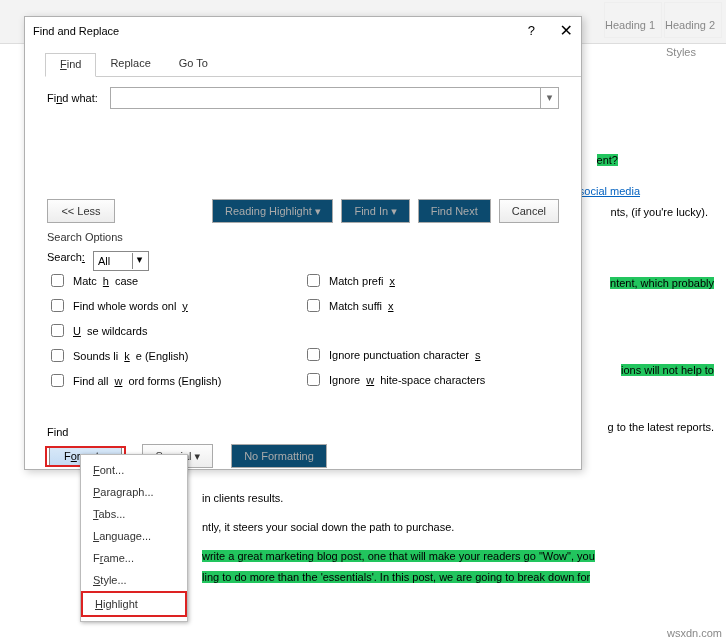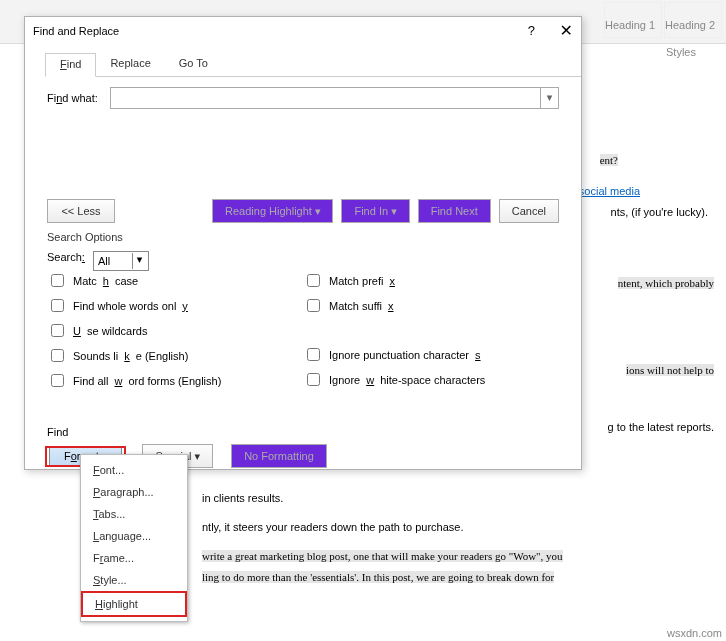--- a/index.html
+++ b/index.html
@@ -4,37 +4,37 @@
   <style>
     * { box-sizing: border-box; font-family: Tahoma, sans-serif; font-size: 11px; }
     body { margin: 0; width: 726px; height: 641px; background: #fff; position: relative; overflow: hidden; }
     .bg-doc { position: absolute; inset: 0; background: #fff; }
     .ribbon-top { position: absolute; top: 0; left: 0; right: 0; height: 44px; background: #f3f3f3; border-bottom: 1px solid #ddd; }
     .heading-styles { position: absolute; right: 4px; top: 2px; display: flex; gap: 2px; }
     .heading-box { width: 58px; height: 36px; border: 1px solid #eee; text-align: left; color: #888; font-size: 11px; padding-top: 16px; }
     .styles-group { position: absolute; right: 30px; top: 46px; color: #888; font-size: 11px; }
     .doc-content { position: absolute; top: 60px; left: 52px; right: 8px; font-family: 'Times New Roman', serif; font-size: 14px; line-height: 1.55; }
     .doc-line { margin: 4px 0; }
-    .hl { background: #e5e5e5; font-family: Liberation Serif, serif; }
+    .hl { background: #22c55e; }
     .link { color: #0563c1; text-decoration: underline; }
     .dialog { position: absolute; top: 16px; left: 24px; width: 558px; height: 454px; background: #fff; border: 1px solid #b0b0b0; box-shadow: 2px 2px 8px rgba(0,0,0,0.2); }
     .titlebar { height: 28px; display: flex; align-items: center; padding: 0 8px; position: relative; }
     .titlebar-title { font-size: 11px; }
     .title-close { position: absolute; right: 8px; top: 4px; font-size: 16px; cursor: default; }
     .title-help { position: absolute; right: 46px; top: 6px; font-size: 13px; cursor: default; }
     .tabs { display: flex; gap: 0; margin-left: 20px; border-bottom: 1px solid #ccc; padding-top: 8px; }
     .tab { padding: 4px 14px 6px; color: #333; cursor: default; }
     .tab.active { border: 1px solid #ccc; border-bottom: 1px solid #fff; margin-bottom: -1px; background: #fff; }
     .dialog-body { padding: 10px 22px 0; }
     .findwhat-row { display: flex; align-items: center; gap: 12px; }
     .findwhat-input { flex: 1; height: 22px; border: 1px solid #aaa; position: relative; }
     .findwhat-dd { position: absolute; right: 0; top: 0; width: 18px; height: 20px; border-left: 1px solid #aaa; text-align: center; line-height: 18px; color: #666; }
     .btn-row { display: flex; gap: 8px; margin-top: 90px; align-items: center; }
     .btn { height: 24px; padding: 0 12px; border: 1px solid #aaa; background: linear-gradient(#fdfdfd,#ededed); color: #333; display: inline-flex; align-items: center; cursor: default; }
-    .btn.dis { color: #aaa; background: #6d28d9; }
+    .btn.dis { color: #aaa; background: #0c4a6e; }
     .btn.small { min-width: 68px; justify-content: center; }
     .section-label { margin-top: 8px; color: #333; }
     .search-row { display: flex; gap: 8px; margin-top: 8px; }
     .dd { width: 56px; height: 20px; border: 1px solid #888; display: flex; align-items: center; padding: 0 4px; position: relative; }
     .dd .arrow { position: absolute; right: 2px; top: 1px; width: 14px; height: 16px; border-left: 1px solid #888; text-align: center; }
     .opts-grid { display: flex; margin-top: 0; }
     .col { flex: 1; display: flex; flex-direction: column; gap: 6px; }
     .cb { display: flex; align-items: center; gap: 6px; }
     .cb input { width: 13px; height: 13px; }
     .u { text-decoration: underline; }
@@ -65,21 +65,21 @@
     <div class="doc-line" style="text-align:right;margin-right:78px;margin-top:14px"><span class="link">social media</span></div>
     <div class="doc-line" style="text-align:right;margin-right:10px"><span>nts, (if you're lucky).</span></div>
     <div style="height:46px"></div>
     <div class="doc-line" style="text-align:right;margin-right:4px"><span class="hl">ntent, which probably</span></div>
     <div style="height:62px"></div>
     <div class="doc-line" style="text-align:right;margin-right:4px"><span class="hl">ions will not help to</span></div>
     <div style="height:32px"></div>
     <div class="doc-line" style="text-align:right;margin-right:4px"><span>g to the latest reports.</span></div>
     <div style="height:46px"></div>
     <div class="doc-line" style="margin-left:150px"><span>in clients results.</span></div>
-    <div class="doc-line" style="margin-left:150px;margin-top:12px"><span>ntly, it steers your readers down the path to purchase.</span></div>
+    <div class="doc-line" style="margin-left:150px;margin-top:12px"><span>ntly, it steers your social down the path to purchase.</span></div>
     <div class="doc-line" style="margin-left:150px;margin-top:12px"><span class="hl"> write a great marketing blog post, one that will make your readers go "Wow", you</span></div>
     <div class="doc-line" style="margin-left:150px"><span class="hl">ling to do more than the 'essentials'. In this post, we are going to break down for</span></div>
   </div>
 
   <div class="dialog">
     <div class="titlebar">
       <span class="titlebar-title">Find and Replace</span>
       <span class="title-help">?</span>
       <span class="title-close">✕</span>
     </div>

